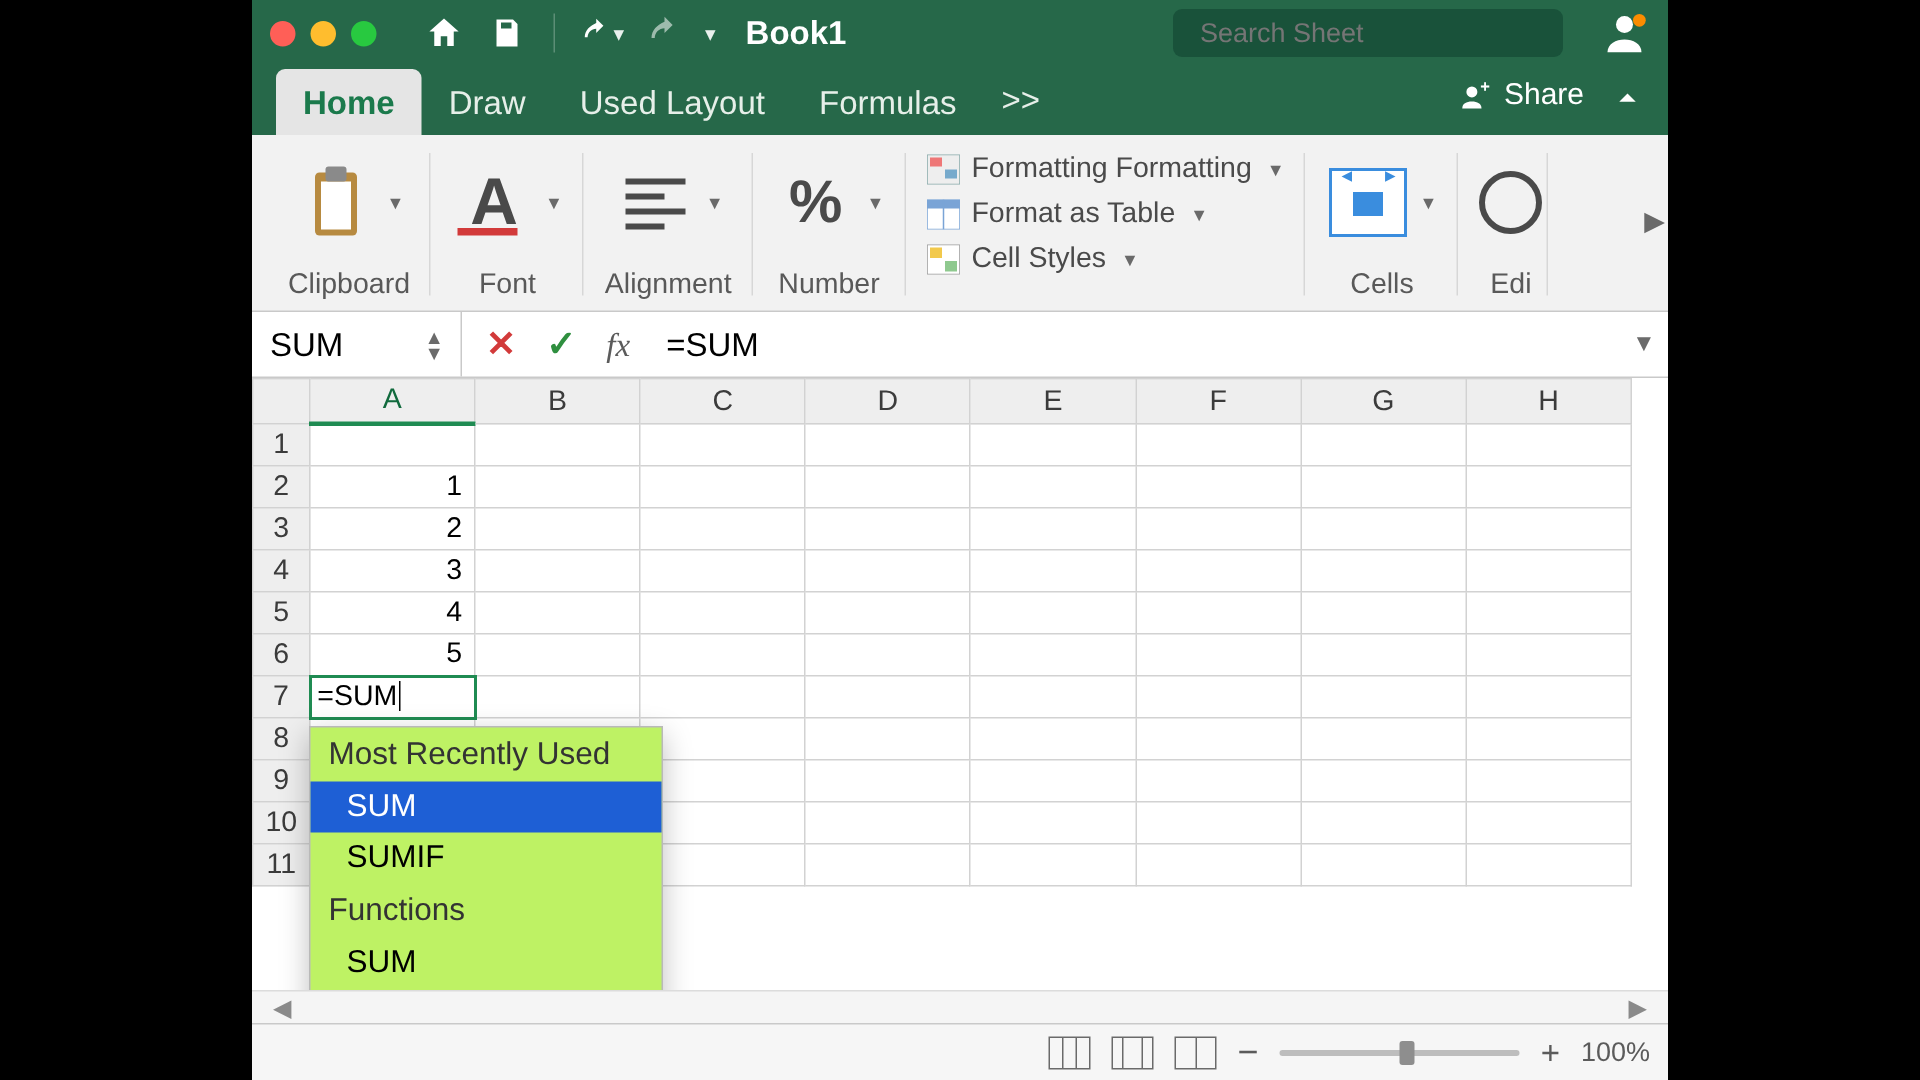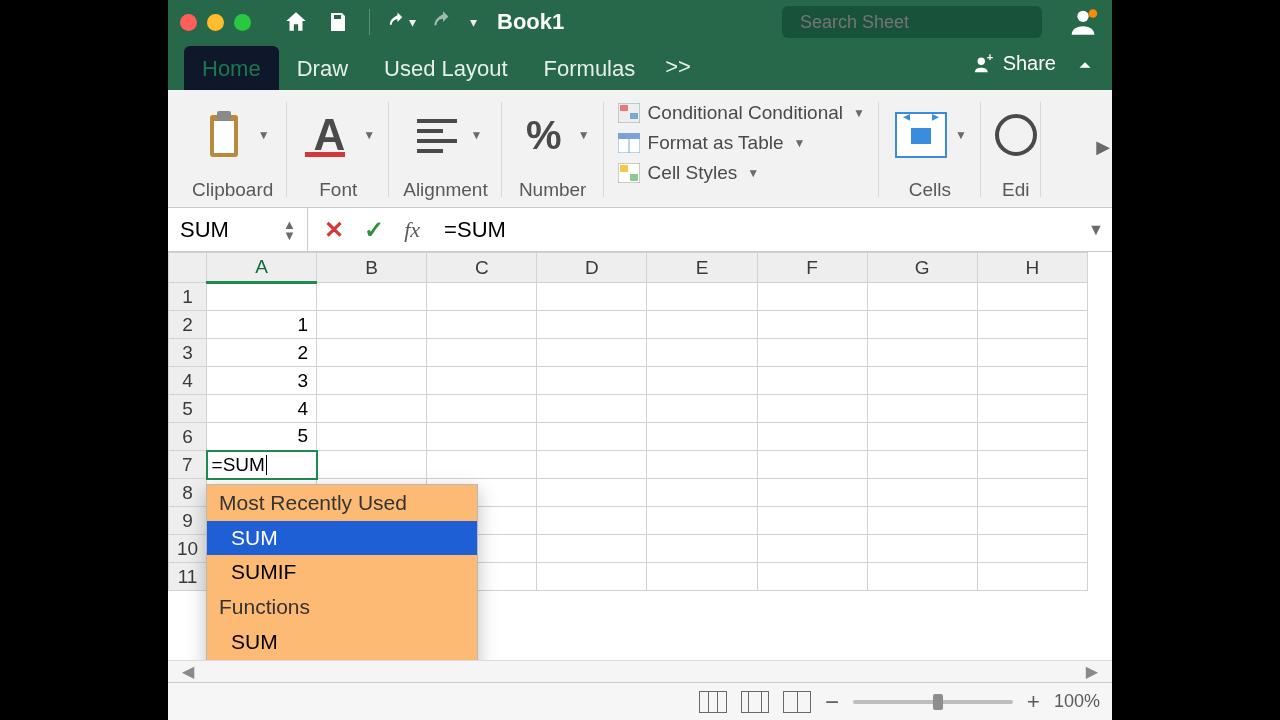--- a/index.html
+++ b/index.html
@@ -13,21 +13,21 @@
   .tb-icon { width:30px; height:30px; display:flex; align-items:center; justify-content:center; fill:#fff; color:#fff;}
   .tb-sep { width:1px; height:26px; background:rgba(255,255,255,0.25); margin:0 4px;}
   .doc-title { font-size:22px; color:#fff; margin-left:8px;font-weight:bold;}
   .searchbox { margin-left:auto; background:#19523a; border-radius:6px; height:32px; width:260px; display:flex; align-items:center; padding:0 10px; gap:8px; color:#cfdfd6;}
   .searchbox input { background:transparent; border:none; outline:none; color:#cfdfd6; font-size:18px; flex:1;}
   .user-icon { width:34px; height:34px; fill:#fff; margin-left:12px;}
   .chev { font-size:14px; color:#fff; opacity:.9;}
   
   .tabsrow { height:46px; background:#266849; display:flex; align-items:flex-end; padding-left:16px; color:#fff; position:relative;}
   .tab { padding: 10px 18px 8px; font-size:22px; color:#e6efe9; cursor:pointer;}
-  .tab.active { background:#0f172a; color:#1b7a4c; border-radius:6px 6px 0 0; font-weight:400;text-align:center;}
+  .tab.active { background:#e5e5e5; color:#1b7a4c; border-radius:6px 6px 0 0; font-weight:700;text-align:center;}
   .tabs-more { padding:10px 12px; font-size:22px; color:#e6efe9;}
   .share { position:absolute; right:56px; top:8px; color:#fff; font-size:20px; display:flex; align-items:center; gap:8px;}
   .collapse-rbn { position:absolute; right:16px; top:10px; color:#fff;}
   
   .ribbon { background:#f2f2f2; border-bottom:1px solid #c9c9c9; display:flex; align-items:stretch; height:118px; padding: 6px 10px 0 10px; position:relative;}
   .rgroup { display:flex; flex-direction:column; align-items:center; justify-content:space-between; padding:4px 14px 6px; position:relative;}
   .rgroup:not(:last-child)::after{ content:""; position:absolute; right:0; top:6px; bottom:10px; width:1px; background:#d7d7d7;}
   .ricon { display:flex; align-items:center; gap:4px; height:70px;}
   .rlabel { font-size:19px; color:#595959; }
   .dd-tri { font-size:12px; color:#6a6a6a; margin-left:2px;}
@@ -56,21 +56,21 @@
   table.sheet{ border-collapse:collapse; table-layout:fixed; width: 920px;}
   .sheet th, .sheet td{ border:1px solid #d2d2d2; height:28px; font-size:19px;}
   .sheet thead th{ background:#eee; font-weight:400; color:#3b3b3b; text-align:center; height:30px;}
   .sheet thead th:first-child{ width:38px; background:#eee;}
   .sheet tbody th{ width:38px; background:#eee; font-weight:400; color:#3b3b3b; text-align:center;}
   .sheet td{ padding-right:8px; text-align:right;}
   .colA-head{ border-bottom:3px solid #1f8b52 !important; color:#116a3d !important;}
   .active-cell{ border:2.5px solid #1f8b52 !important; text-align:left !important; padding-left:4px; position:relative; font-size:19px;}
   .cursor{ display:inline-block; width:1px; height:20px; background:#000; vertical-align:middle; margin-left:1px;}
   
-  .ac-pop{ position:absolute; left:38px; top: 232px; width:272px; background:#fdba74; border:1px solid #b9b9b9; box-shadow:0 6px 18px rgba(0,0,0,.25); font-size:21px; z-index:50;}
+  .ac-pop{ position:absolute; left:38px; top: 232px; width:236px; background:#bef264; border:1px solid #b9b9b9; box-shadow:0 6px 18px rgba(0,0,0,.25); font-size:21px; z-index:50;}
   .ac-head{ padding:6px 12px; color:#333;}
   .ac-item{ padding:5px 12px 5px 24px; cursor:pointer;}
   .ac-item.sel{ background:#1e5fd5; color:#fff;}
   
   .statusbar{ height:38px; border-top:1px solid #c9c9c9; background:#f6f6f6; display:flex; align-items:center; padding:0 12px; gap:14px; color:#5b5b5b; font-size:18px;}
   .hscroll{ height:22px; border-top:1px solid #dcdcdc; display:flex; align-items:center; padding:0 8px; background:#f5f5f5;}
   .hscroll .arrow{ color:#8a8a8a; font-size:16px; padding:0 6px;}
   .status-right{ margin-left:auto; display:flex; align-items:center; gap:14px;}
   .viewbtn{ width:28px; height:22px; border:1.5px solid #6a6a6a; display:flex;}
   .viewbtn span{flex:1; border-right:1px solid #6a6a6a;}
@@ -201,21 +201,21 @@
     </div>
 
     <div class="rgroup" style="align-items:flex-start">
       <div class="styles-col">
         <div class="style-row">
           <svg class="mini" viewBox="0 0 22 20">
               <rect width="22" height="20" fill="#eee" stroke="#8aa"></rect>
               <rect x="2" y="2" width="8" height="6" fill="#e77"></rect>
               <rect x="12" y="10" width="8" height="6" fill="#7ac"></rect>
             </svg>
-          <span>Conditional Conditional</span>
+          <span>Formatting Formatting</span>
             <span class="dd-tri">▼</span>
         </div>
         <div class="style-row">
           <svg class="mini" viewBox="0 0 22 20">
               <rect width="22" height="20" fill="#fff" stroke="#7aa4d6"></rect>
               <rect width="22" height="6" fill="#7aa4d6"></rect>
               <line x1="11" y1="0" x2="11" y2="20" stroke="#7aa4d6"></line>
             </svg>
           <span>Format as Table</span>
             <span class="dd-tri">▼</span>

